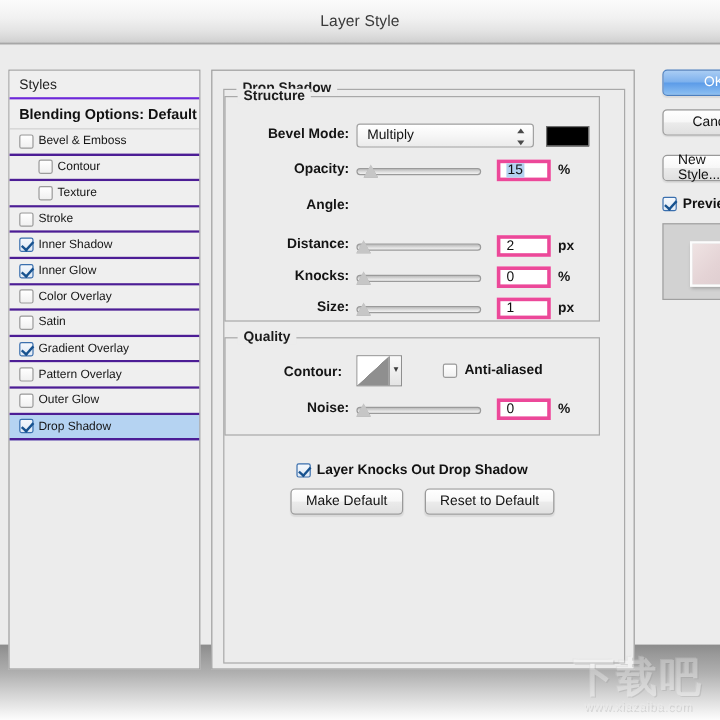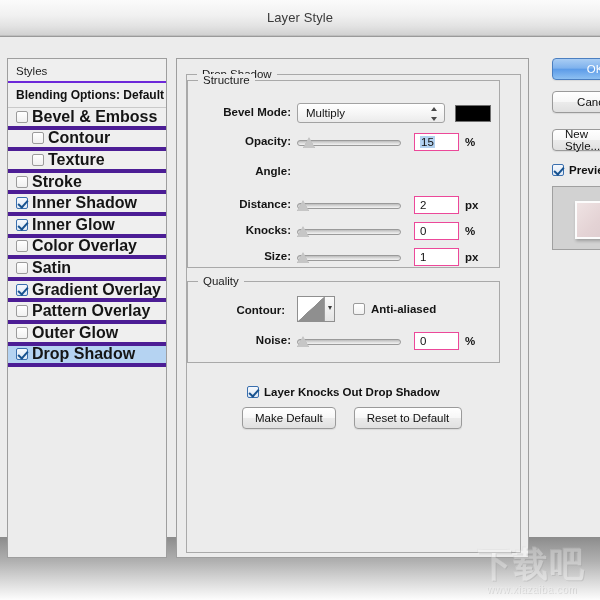--- a/index.html
+++ b/index.html
@@ -53,24 +53,23 @@
   }
   .blend-row {
     height:25px; line-height:25px; padding-left:8px;
     font-size:12px; color:#111; font-weight:bold;
     border-bottom:1px solid #c9c9c9;
     background:#efefef;
   }
   .fx-list { position:relative; }
   .fx-row {
     height:21.6px; display:flex; align-items:center;
-    padding-left:8px; font-size:16px; color:#151515;
-    border-bottom:4px solid #4c1d95;
+    padding-left:8px; font-size:10px; color:#151515;
+    border-bottom:2px solid #4c1d95;
     background:#efefef;
-    font-weight:bold;
   }
   .fx-row.indent { padding-left:24px;align-items:center; }
   .fx-row.selected { background:#b5d3f2; }
   .fx-row .lbl { margin-left:4px; }
 
   
   .cb {
     position:relative; display:inline-block;
     width:12px; height:12px; flex:0 0 12px;
     border:1px solid #9b9b9b; border-radius:2px;
@@ -94,21 +93,21 @@
     background:#ececec; border:1px solid #9e9e9e;
   }
 
   
   .fs {
     position:absolute; border:1px solid #a9a9a9; background:transparent;
   }
   .fs-legend {
     position:absolute; top:-7px; left:10px;
     background:#ececec; padding:0 5px;
-    font-size:11.5px; font-weight:normal; color:#1b1b1b;
+    font-size:11.5px; font-weight:bold; color:#1b1b1b;
     white-space:nowrap;
   }
   #fs-dropshadow { left:9px; top:15px; width:335px; height:479px; }
   #fs-structure  { left:10px; top:21px; width:313px; height:188px; }
   #fs-quality    { left:10px; top:222px; width:313px; height:82px; }
 
   
   .row { position:absolute; display:flex; align-items:center; height:20px; }
   .rlabel {
     position:absolute; font-size:11.5px; color:#141414; text-align:right;
@@ -141,21 +140,21 @@
   }
 
   
   .swatch {
     width:36px; height:17px; background:#000;
     border:1px solid #6f6f6f;
   }
 
   
   .numfield {
-    width:45px; height:18px; border:1px solid #ec4899;
+    width:45px; height:18px; border:3px solid #ec4899;
     background:#fff; font-size:11.5px; color:#111;
     display:flex; align-items:center; padding-left:5px;
   }
   .numfield.sel { color:#111; }
   .numfield.sel span { background:#b3d2f0; padding:0 1px; }
   .numfield.wide { width:55px; }
 
   
   .slider { position:relative; width:104px; height:12px; }
   .slider .track {
@@ -427,21 +426,21 @@
         <div class="fs" id="fs-quality">
           <div class="fs-legend">Quality</div>
         </div>
 
         <div class="rlabel" style="left:24px; top:245px; width:84px;">Contour:</div>
         <div class="row" style="left:120px; top:236px; height:28px;">
           <div class="contour">
             <div class="ramp"></div>
             <div class="drop"></div>
           </div>
-          <span style="display:inline-flex;align-items:center;margin-left:18px;">
+          <span style="display:inline-flex;align-items:center;margin-left:34px;">
             <span class="cb plain"></span>
             <span class="unit" style="margin-left:6px;">Anti-aliased</span>
           </span>
         </div>
 
         <div class="rlabel" style="left:30px; top:275px; width:84px;">Noise:</div>
         <div class="row" style="left:120px; top:272px;">
           <div class="slider">
             <div class="track"></div>
             <div class="knob" style="left:0px;"></div>

